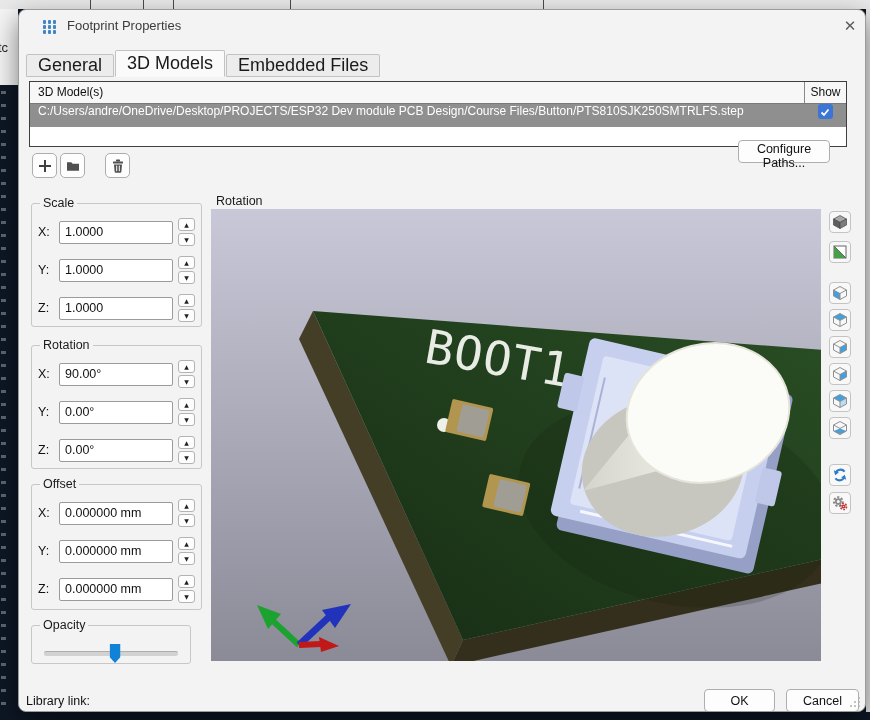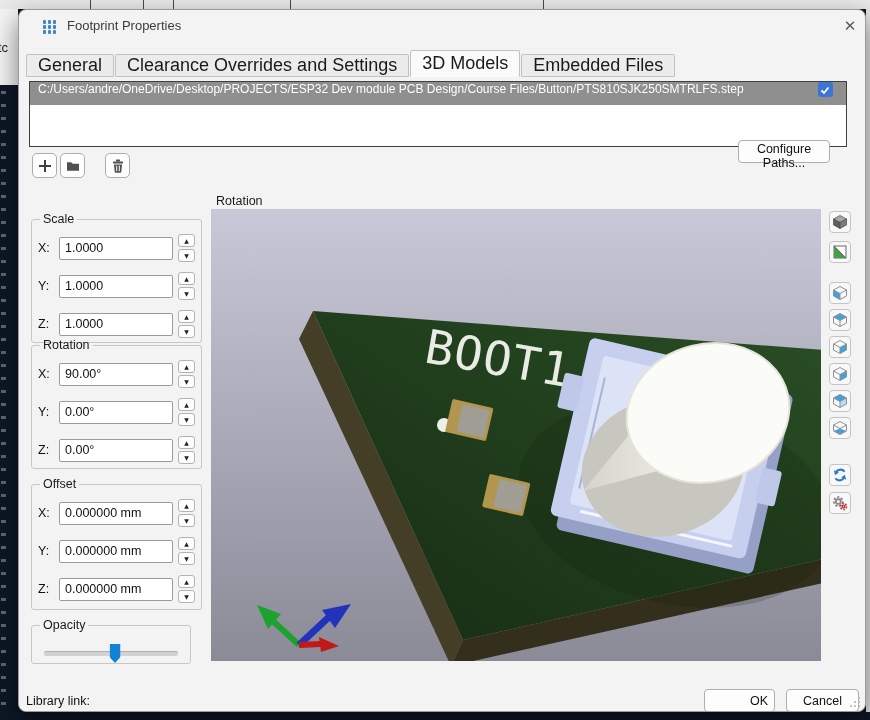--- a/index.html
+++ b/index.html
@@ -85,21 +85,21 @@
   .preview-wrap svg{display:block;}
 
   
   .vp-btn{position:absolute;left:810px;width:22px;height:22px;background:#f8f8f8;
     border:1px solid #c3c3c3;border-radius:4px;box-sizing:border-box;display:flex;
     align-items:center;justify-content:center;padding:0;}
 
   
   .footer-label{position:absolute;left:7px;top:684px;font-size:12.5px;color:#111;}
   .footer-value{position:absolute;left:74px;top:684px;font-size:12.5px;color:#111;}
-  .btn-ok{left:685px;top:679px;width:71px;height:23px;position:absolute;text-align:right;}
+  .btn-ok{left:685px;top:679px;width:71px;height:23px;position:absolute;}
   .btn-cancel{left:767px;top:679px;width:73px;height:23px;position:absolute;}
   .grip{position:absolute;right:4px;bottom:3px;}
 </style>
 </head>
 <body>
 
 <div class="screen">
 
   <div class="bg-topstrip">
     <div class="sep" style="left:90px"></div>
@@ -134,26 +134,29 @@
               <rect x="13" y="12" width="3" height="4" rx="1"></rect>
           </g>
         </svg>
       </span>
       <span class="title">Footprint Properties</span>
       <span class="close">✕</span>
     </div>
 
     <div class="tabs">
       <div class="tab">General</div>
-      <div class="tab">Clearance Overrides and Settings</div>
       <div class="tab selected">3D Models</div>
       <div class="tab">Embedded Files</div>
     </div>
 
     <div class="model-table">
+      <div class="thead">
+        <div class="th-models">3D Model(s)</div>
+        <div class="th-show">Show</div>
+      </div>
       <div class="trow">
         <div class="td-path">C:/Users/andre/OneDrive/Desktop/PROJECTS/ESP32 Dev module PCB Design/Course Files/Button/PTS810SJK250SMTRLFS.step</div>
         <div class="td-show">
           <span class="checkbox checked">
             <svg width="10" height="10" viewBox="0 0 10 10">
               <polyline points="1.5,5.5 4,8 8.5,2.5" stroke="#fff" stroke-width="1.8" fill="none"></polyline>
             </svg>
           </span>
         </div>
       </div>
@@ -174,21 +177,21 @@
       <svg width="16" height="16" viewBox="0 0 16 16">
         <rect x="6" y="1.6" width="4" height="1.8" rx="0.5" fill="#4f4f4f"></rect>
         <rect x="3" y="3.6" width="10" height="1.8" rx="0.5" fill="#4f4f4f"></rect>
         <path d="M4 6.4 h8 l-.6 7.2 a1.3 1.3 0 0 1 -1.3 1.2 H5.9 a1.3 1.3 0 0 1 -1.3 -1.2 z" fill="#4f4f4f"></path>
         <line x1="6.7" y1="7.6" x2="6.7" y2="13.2" stroke="#fff" stroke-width="1"></line>
         <line x1="9.3" y1="7.6" x2="9.3" y2="13.2" stroke="#fff" stroke-width="1"></line>
       </svg>
     </button>
     <button class="push-btn" style="left:719px;top:130px;width:92px;height:23px">Configure Paths...</button>
 
-    <fieldset style="top:202px;height:131px">
+    <fieldset style="top:186px;height:131px">
       <legend>Scale</legend>
       <div class="frow">
         <label>X:</label>
         <input value="1.0000" style="">
         <span class="spin-col">
             <button class="spin up"></button>
             <button class="spin down"></button>
           </span>
       </div>
       <div class="frow">

